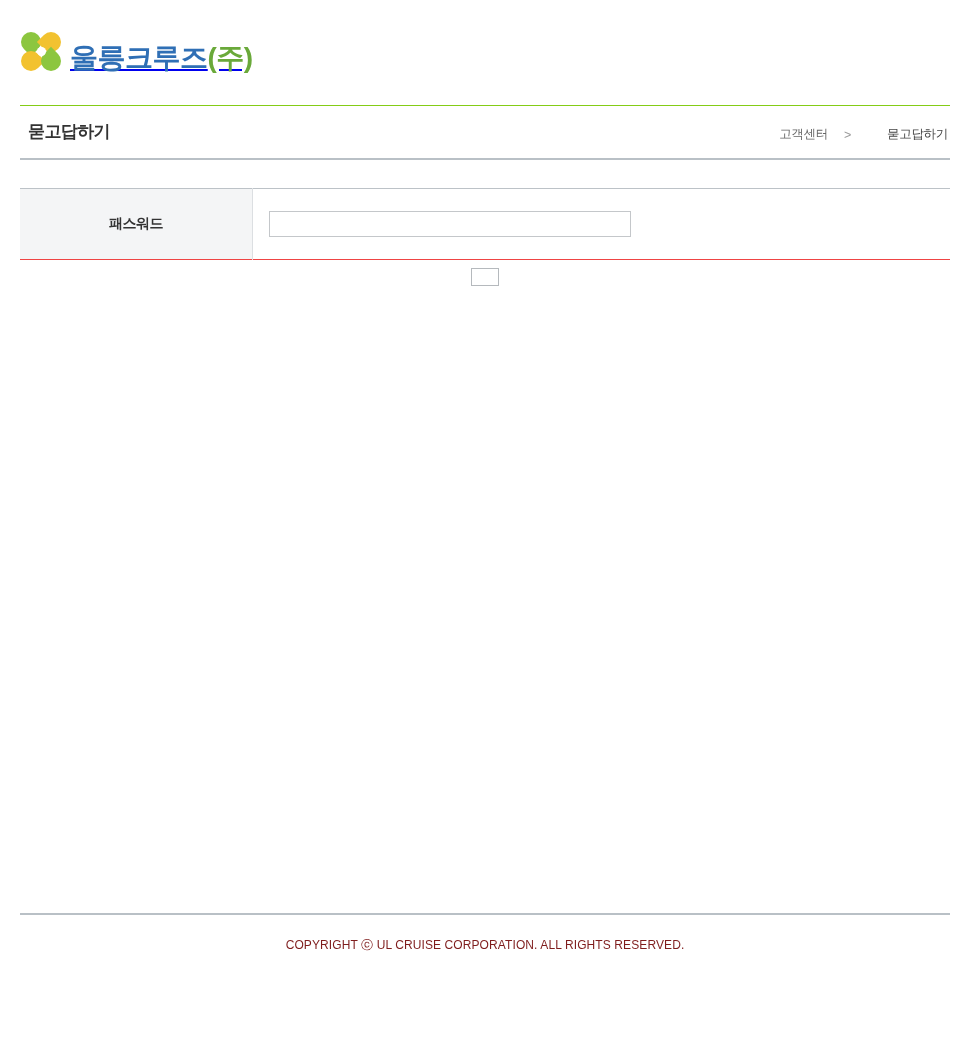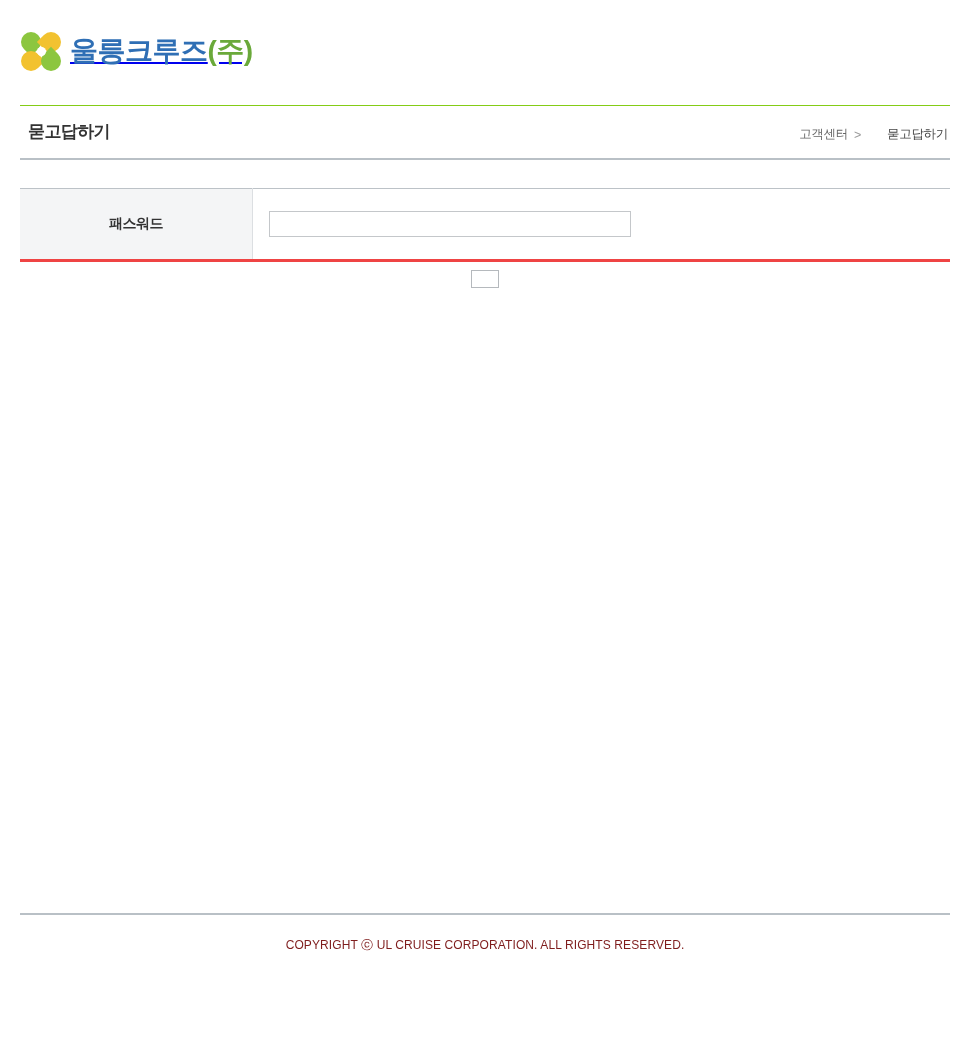--- a/index.html
+++ b/index.html
@@ -19,21 +19,21 @@
   .header {
     position: relative;
     height: 105px;
     background: #ffffff;
   }
   .logo-wrap {
     position: absolute;
     left: 20px;
     top: 30px;
     display: flex;
-    align-items: center;
+    align-items: flex-end;
     gap: 8px;
   }
   .logo-mark {
     width: 42px;
     height: 42px;
     position: relative;
     flex: 0 0 auto;
   }
   .logo-mark .petal {
     position: absolute;
@@ -83,35 +83,35 @@
   }
   .breadcrumb {
     position: absolute;
     right: 2px;
     top: 20px;
     font-size: 12.5px;
     color: #666666;
     letter-spacing: -0.3px;
     display: flex;
     align-items: center;
-    gap: 4px;
+    gap: 14px;
   }
   .breadcrumb .sep { color: #999999; margin: 0 2px; }
   .breadcrumb .crumb-last { color: #444444; margin-left: 20px; }
 
   
   .content {
     margin: 0 20px;
     padding-top: 28px;
   }
   .form-table {
     width: 100%;
     border-collapse: collapse;
     border-top: 1px solid #bcc2c7;
-    border-bottom: 3px solid #ef4444;
+    border-bottom: 1px solid #ef4444;
     table-layout: fixed;
   }
   .form-table th {
     width: 232px;
     background: #f4f5f6;
     border-right: 1px solid #dcdfe2;
     font-size: 14px;
     font-weight: bold;
     color: #333333;
     text-align: center;

